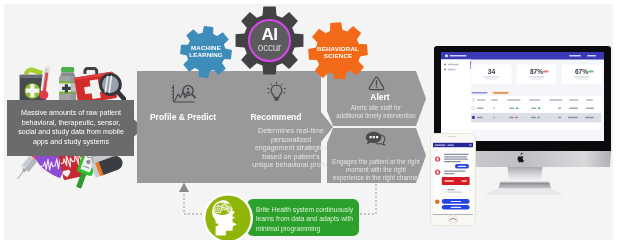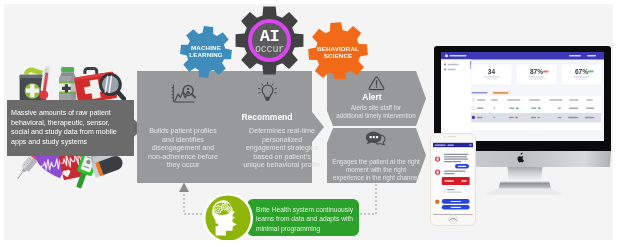--- a/index.html
+++ b/index.html
@@ -17,62 +17,62 @@
               color:#ffffff;font-weight:bold;line-height:1.2;
               white-space:pre-line;letter-spacing:.15px;}
   #gear-ml{left:174.0px;top:21.0px;width:56px;height:54px;}
   #gear-ml .gear-label{top:19px;font-size:6.2px;}
   #gear-bs{left:302.0px;top:17.0px;width:64px;height:58px;}
   #gear-bs .gear-label{top:24px;font-size:6.2px;}
   #gear-ai{left:227.0px;top:-2.0px;width:78px;height:78px;}
 
   .ai-hub{position:absolute;left:17px;top:17px;width:43px;height:43px;
           border-radius:50%;background:#5b5b5d;
-          border:4px solid #d946ef;box-sizing:border-box;font-family:Liberation Mono, monospace;}
+          border:2px solid #d946ef;box-sizing:border-box;}
   .ai-word{position:absolute;left:0;right:0;text-align:center;color:#ffffff;}
   .ai-1{top:5px;font-size:17px;font-weight:bold;line-height:17px;letter-spacing:-0.5px;}
   .ai-2{top:21px;font-size:10px;line-height:12px;color:#d6d6d7;letter-spacing:-0.2px;}
 
   
   .stepbox{position:absolute;}
   .stepbox .ttl{position:absolute;text-align:center;font-weight:bold;color:#ffffff;}
   .stepbox .body{position:absolute;text-align:center;color:#e4e4e4;white-space:pre-line;}
   .stepbox .ico{position:absolute;display:flex;justify-content:center;}
 
   
   #step1{left:133.0px;top:67.0px;width:102px;height:112px;}
   #step1 .ico{left:0;width:92px;top:11px;}
   #step1 .ttl{left:0;width:92px;top:41px;font-size:8.5px;}
   #step1 .body{left:0;width:92px;top:56px;font-size:7.1px;line-height:8.5px;}
 
   
-  #step2{left:216px;top:67.0px;width:106px;height:112px;}
+  #step2{left:225px;top:67.0px;width:106px;height:112px;}
   #step2 .ico{left:0;width:94px;top:10px;}
   #step2 .ttl{left:0;width:94px;top:41px;font-size:8.5px;}
   #step2 .body{left:-1px;width:96px;top:56px;font-size:7.1px;line-height:8.5px;margin-left:15px;}
 
   
   #step3{left:323.0px;top:67.0px;width:99px;height:55px;}
   #step3 .ico{left:8px;width:82px;top:5px;}
-  #step3 .ttl{left:4px;width:82px;top:21px;font-size:8.5px;}
+  #step3 .ttl{left:12px;width:82px;top:21px;font-size:8.5px;}
   #step3 .body{left:0px;width:98px;top:33px;font-size:6.3px;line-height:8.0px;}
 
   
   #step4{left:323.0px;top:124.0px;width:99px;height:55px;}
   #step4 .ico{left:8px;width:82px;top:3px;}
   #step4 .ttl{left:8px;width:82px;top:17px;font-size:8.5px;}
   #step4 .body{left:0px;width:98px;top:30px;font-size:6.3px;line-height:8.0px;}
 
   
   #medtop{position:absolute;left:14.0px;top:50.0px;width:108px;height:52px;}
   #medbot{position:absolute;left:7.0px;top:148.0px;width:118px;height:48px;}
 
   
   #srcbox{position:absolute;left:3.0px;top:96.0px;width:137px;height:56px;}
-  #srcbox .txt{position:absolute;left:4px;top:9px;width:120px;text-align:left;
+  #srcbox .txt{position:absolute;left:4px;top:9px;width:120px;text-align:center;
                color:#ffffff;font-size:7.1px;line-height:9.6px;white-space:pre-line;}
 
   
   #greenbox{position:absolute;left:243.0px;top:195.0px;width:112px;height:37px;
             background:#2ba02b;border-radius:6px;}
   #greenbox .txt{position:absolute;left:9px;top:6px;width:102px;
                  color:#dff0d8;font-size:6.7px;line-height:9.4px;white-space:pre-line;}
   #headcircle{position:absolute;left:199.0px;top:189.0px;width:50px;height:50px;}
   #loopline{position:absolute;left:174.0px;top:178.0px;width:204px;height:56px;}
 
@@ -223,25 +223,21 @@
     <path d="M3.4 20.0 H24.4"></path>
     <path d="M1.7 5.6 H3.4 M1.7 9.0 H3.4 M1.7 12.4 H3.4 M1.7 15.8 H3.4"></path>
     <path d="M4.9 18.8 L8.1 12.1 L10.4 15.4 L12.7 9.9 L15.1 15.9 L17.1 12.9" stroke-width="1.2" stroke-linejoin="round" stroke-linecap="round"></path>
     <circle cx="18.1" cy="8.5" r="5.0" stroke-width="1.45"></circle>
     <path d="M21.9 12.2 L25.2 15.7" stroke-width="1.85" stroke-linecap="round"></path>
   </g>
   <circle cx="18.1" cy="6.9" r="1.2" fill="#4a4b4d"></circle>
   <path d="M16.1 11.7 c0-1.65 0.9-2.8 2.0-2.8 c1.15 0 2.0 1.15 2.0 2.8 z" fill="#4a4b4d"></path>
 </svg>
         </div>
-    <div class="body">Builds patient profiles
-and identifies
-disengagement and
-non-adherence before
-they occur</div>
+    <div class="ttl">Profile &amp; Predict</div>
   </div>
 
   <div class="stepbox" id="step2">
     <svg width="106" height="112" viewBox="0 0 106 112">
       <path d="M0 0 H92 V41 L104 56 L92 71 V112 H0 V71 L10 56 L0 41 Z" fill="#98999b"></path>
     </svg>
     <div class="ico">
           <svg width="23" height="21" viewBox="0 0 23 21">
   <g stroke="#4a4b4d" stroke-width="1.0" stroke-linecap="round">
     <path d="M11.5 1.2 V2.7"></path>

